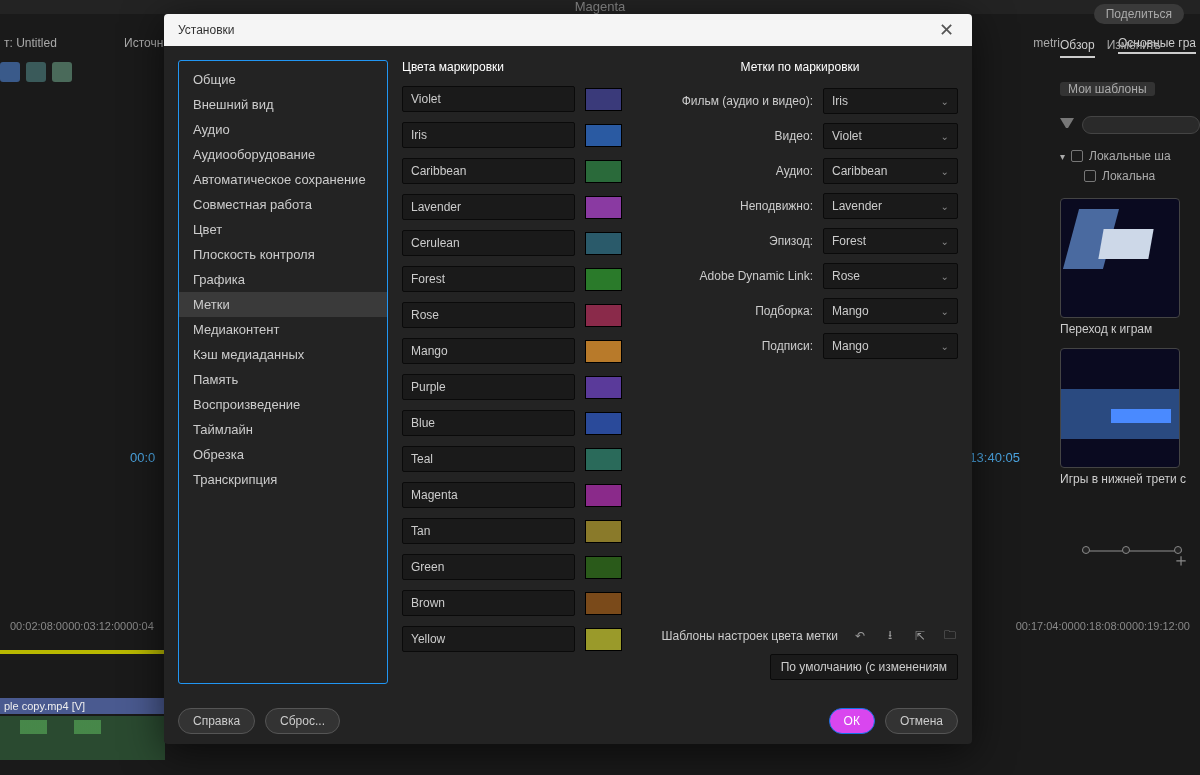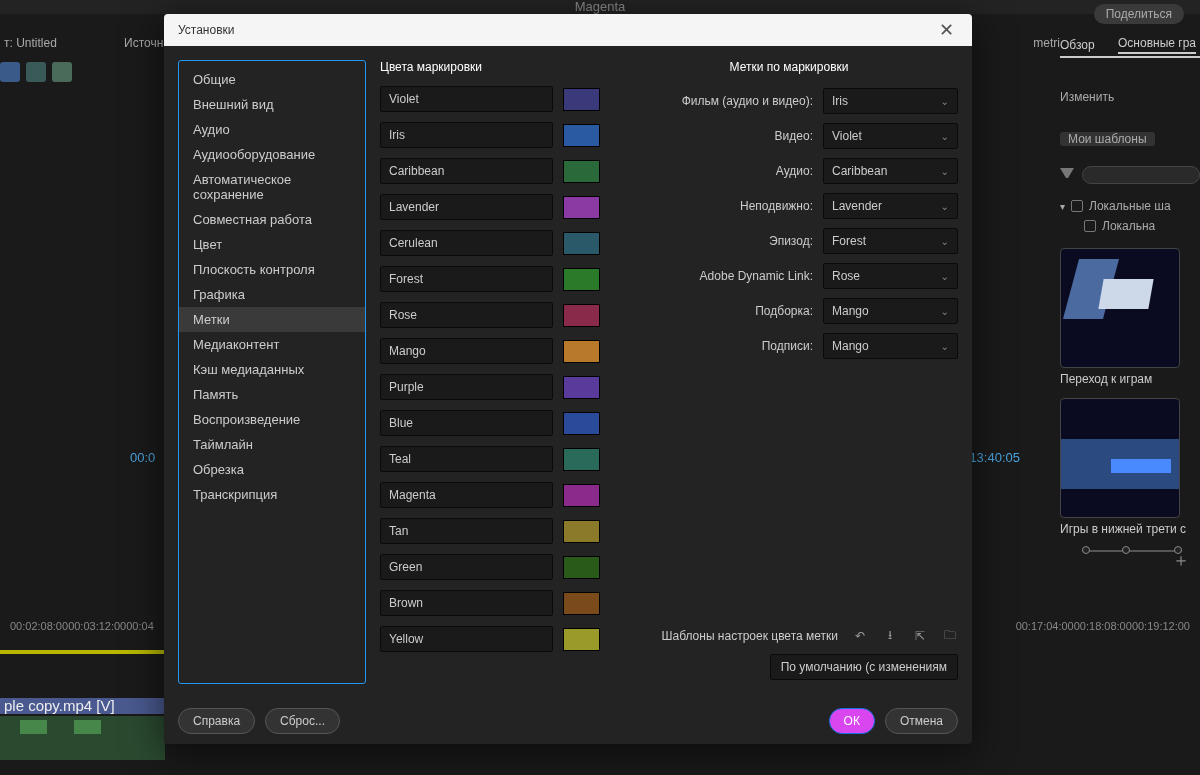--- a/index.html
+++ b/index.html
@@ -9,21 +9,21 @@
   .app-bg { position: absolute; inset: 0; }
   .topbar { height: 14px; background: #232323; text-align: center; color: #888; font-size: 13px; line-height: 14px; }
   .sharebtn { position: absolute; top: 4px; right: 16px; background: #3a3a3a; color: #aaa; padding: 3px 12px; border-radius: 14px; font-size: 12px; }
   .subbar { position: absolute; top: 30px; left: 0; right: 0; height: 24px; color: #aaa; }
   .subbar .projname { position: absolute; left: 4px; top: 6px; font-size: 12px; }
   .subbar .src { position: absolute; left: 124px; top: 6px; font-size: 12px; }
   .colorsq-row { position: absolute; top: 62px; left: 0; display: flex; gap: 6px; }
   .colorsq-row div { width: 20px; height: 20px; border-radius: 3px; }
 
   .right-panel { position: absolute; top: 30px; right: 0; width: 140px; bottom: 0; color: #aaa; }
-  .right-panel .tabs { display: flex; gap: 32px; padding: 8px 0 0 0; flex-direction: column; }
+  .right-panel .tabs { display: flex; gap: 12px; padding: 8px 0 0 0; }
   .right-panel .tabs span { font-size: 12px; color: #aaa; padding-bottom: 4px; cursor: pointer; }
   .right-panel .tabs span.active { border-bottom: 2px solid #ccc; color: #ccc; }
   .right-panel .tmplbtn { margin-top: 24px; background: #333; padding: 0 8px; border-radius: 3px; font-size: 12px; display: inline-block; }
   .right-panel .filterrow { display: flex; align-items: center; gap: 8px; margin-top: 20px; }
   .right-panel .filterrow .funnel { width: 14px; height: 14px; border-top: 10px solid #777; border-left: 6px solid transparent; border-right: 6px solid transparent; }
   .right-panel .filterrow input { flex: 1; background: #2a2a2a; border: 1px solid #444; border-radius: 10px; padding: 2px 8px; color: #ccc; font-size: 11px; width: 60px; }
   .right-panel .tree { margin-top: 12px; font-size: 12px; }
   .right-panel .tree .row { display: flex; align-items: center; gap: 6px; padding: 3px 0; }
   .right-panel .tree .cb { width: 12px; height: 12px; border: 1px solid #777; border-radius: 2px; }
   .right-panel .tree .chev { font-size: 10px; }
@@ -31,31 +31,31 @@
   .right-panel .thumb .shape1 { position: absolute; top: 10px; left: 10px; width: 40px; height: 60px; background: #4a6aa0; transform: skew(-15deg); }
   .right-panel .thumb .shape2 { position: absolute; top: 30px; left: 40px; width: 50px; height: 30px; background: #cdd8e8; transform: skew(-10deg); }
   .right-panel .thumb-label { font-size: 12px; color: #ccc; margin-top: 4px; }
   .right-panel .thumb2 .shape1 { background: #2a4a80; width: 100%; left: 0; top: 40px; height: 50px; transform: none; }
   .right-panel .thumb2 .shape2 { background: #4a8aff; top: 60px; left: 50px; width: 60px; height: 14px; transform: none; }
 
   .timecodes { position: absolute; top: 450px; left: 130px; color: #4aa3df; font-size: 13px; }
   .timecodes2 { position: absolute; top: 450px; right: 0; color: #4aa3df; font-size: 13px; }
   .ruler { position: absolute; top: 620px; left: 0; right: 0; height: 20px; color: #888; font-size: 11px; display: flex; justify-content: space-between; padding: 0 10px; }
   .track { position: absolute; top: 650px; left: 0; width: 165px; height: 4px; background: #b8b800; }
-  .clip { position: absolute; top: 698px; left: 0; width: 165px; height: 16px; background: #4a5a90; color: #eee; font-size: 15px; padding: 0 4px; line-height: 16px; overflow: hidden; }
+  .clip { position: absolute; top: 698px; left: 0; width: 165px; height: 16px; background: #4a5a90; color: #eee; font-size: 11px; padding: 0 4px; line-height: 16px; overflow: hidden; }
   .clip-audio { position: absolute; top: 716px; left: 0; width: 165px; height: 44px; background: #2a4a30; }
   .clip-audio .wave { position: absolute; top: 4px; left: 20px; right: 10px; height: 14px; background: linear-gradient(90deg, #5ab05a 20%, transparent 20%, transparent 40%, #5ab05a 40%, #5ab05a 60%, transparent 60%); opacity: .6; }
 
   
   .modal { position: absolute; top: 14px; left: 164px; width: 808px; height: 730px; background: #232323; border-radius: 4px; box-shadow: 0 8px 40px rgba(0,0,0,.6); display: flex; flex-direction: column; }
   .modal-header { display: flex; align-items: center; padding: 8px 14px; height: 32px; background: #f5f5f5; color: #222; border-radius: 4px 4px 0 0; }
   .modal-header .title { font-size: 12px; color: #333; }
   .modal-header .close { margin-left: auto; cursor: pointer; font-size: 18px; color: #555; padding: 0 4px; }
   .modal-body { flex: 1; display: flex; padding: 14px; gap: 14px; overflow: hidden; }
-  .sidebar { width: 188px; border: 1px solid #2196f3; border-radius: 3px; padding: 6px 0; overflow-y: auto; }
+  .sidebar { width: 210px; border: 1px solid #2196f3; border-radius: 3px; padding: 6px 0; overflow-y: auto; }
   .sidebar .item { padding: 5px 14px; font-size: 13px; color: #ccc; cursor: pointer; }
   .sidebar .item.selected { background: #3a3a3a; }
 
   .main { flex: 1; display: flex; gap: 20px; position: relative; }
   .col-colors { width: 220px; }
   .col-colors h4, .col-defaults h4 { font-size: 12px; font-weight: normal; color: #ffffff; margin-bottom: 12px; }
   .color-row { display: flex; align-items: center; gap: 10px; margin-bottom: 10px; }
   .color-row input[type=text] { flex: 1; background: #1a1a1a; border: 1px solid #0a0a0a; color: #ccc; padding: 5px 8px; font-size: 12px; border-radius: 2px; }
   .swatch { width: 56px; height: 23px; border: 1px solid #000; cursor: pointer; }
 

